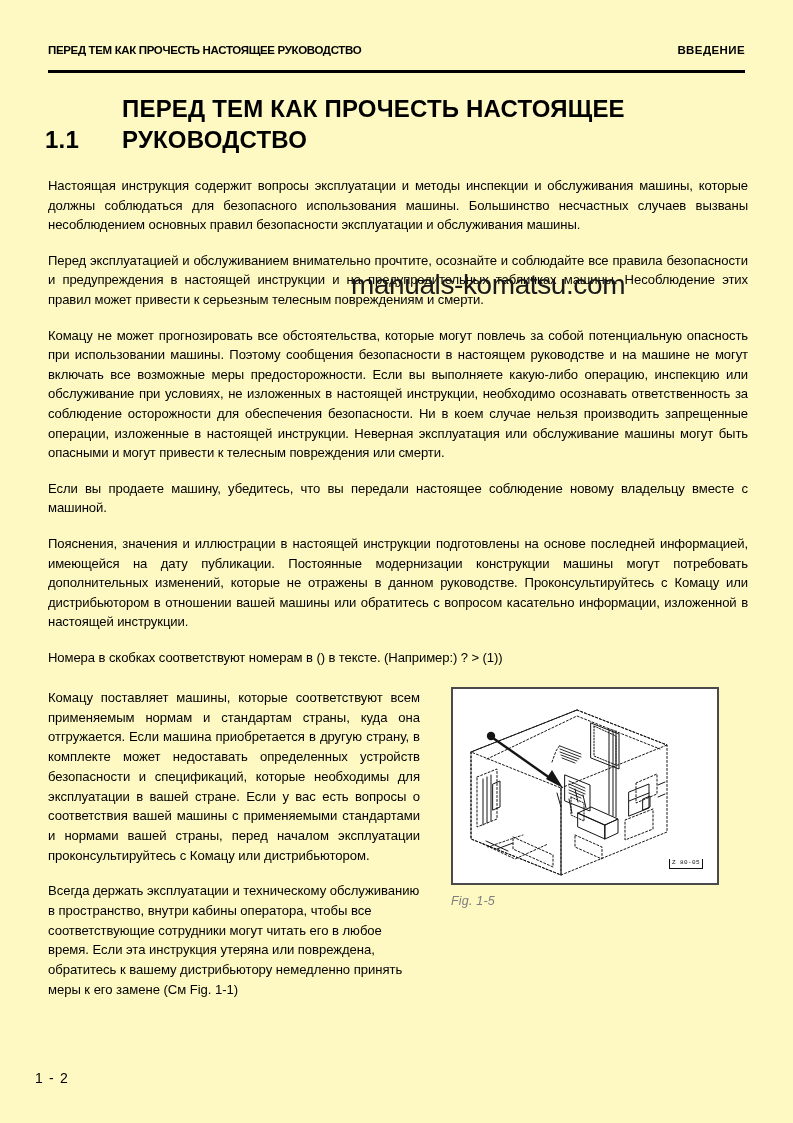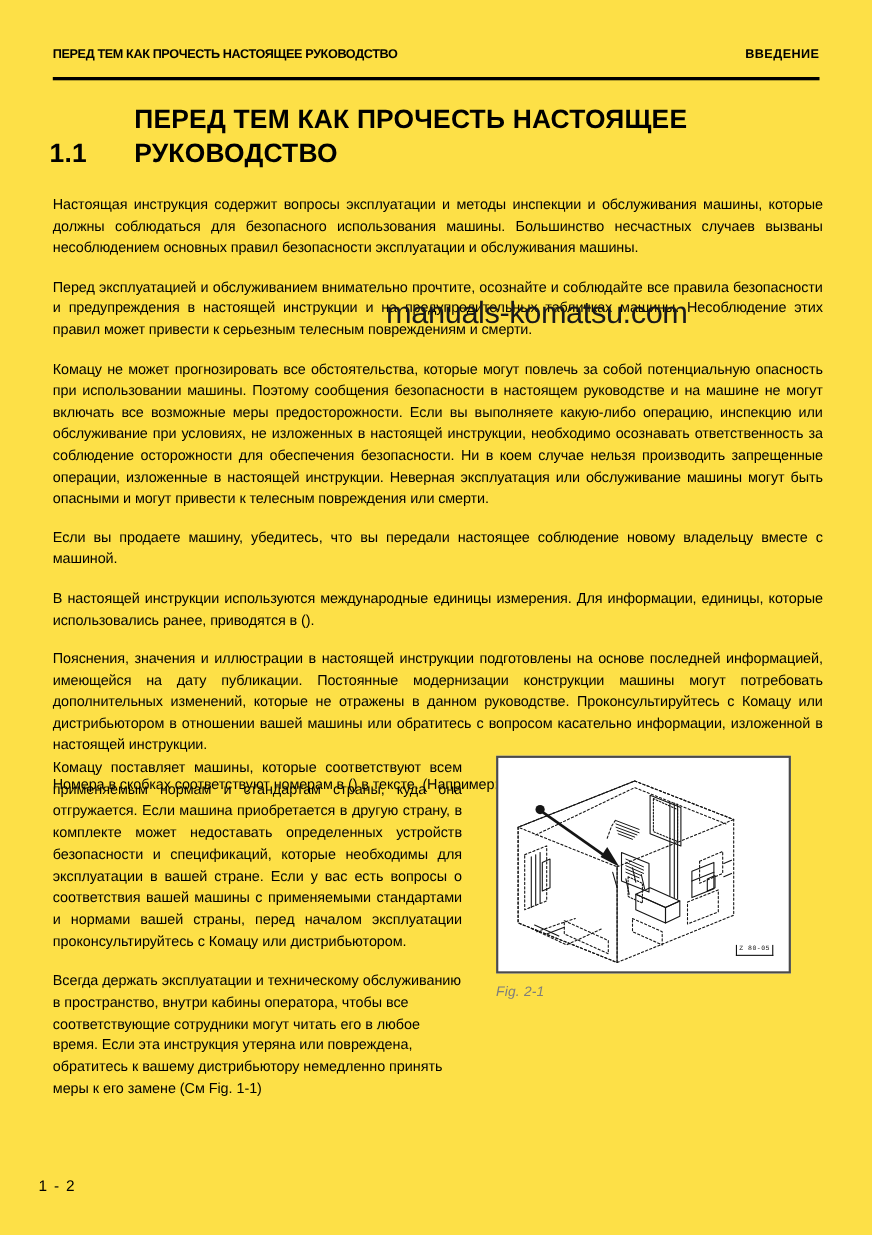--- a/index.html
+++ b/index.html
@@ -8,21 +8,21 @@
     background: #ffffff;
   }
   body {
     font-family: "Liberation Sans", sans-serif;
     color: #000000;
   }
   #page {
     position: relative;
     width: 793px;
     height: 1123px;
-    background: #fde047;
+    background: #fef9c3;
     overflow: hidden;
   }
 
   
   .header {
     position: absolute;
     left: 48px;
     top: 44px;
     width: 697px;
     display: flex;
@@ -189,21 +189,20 @@
   <div class="title-block">
     <div class="title-num">1.1</div>
     <div class="title-text">ПЕРЕД ТЕМ КАК ПРОЧЕСТЬ НАСТОЯЩЕЕ РУКОВОДСТВО</div>
   </div>
 
   <div class="body-col">
     <p class="para">Настоящая инструкция содержит вопросы эксплуатации и методы инспекции и обслуживания машины, которые должны соблюдаться для безопасного использования машины. Большинство несчастных случаев вызваны несоблюдением основных правил безопасности эксплуатации и обслуживания машины.</p>
     <p class="para">Перед эксплуатацией и обслуживанием внимательно прочтите, осознайте и соблюдайте все правила безопасности и предупреждения в настоящей инструкции и на предупредительных табличках машины. Несоблюдение этих правил может привести к серьезным телесным повреждениям и смерти.</p>
     <p class="para">Комацу не может прогнозировать все обстоятельства, которые могут повлечь за собой потенциальную опасность при использовании машины. Поэтому сообщения безопасности в настоящем руководстве и на машине не могут включать все возможные меры предосторожности. Если вы выполняете какую-либо операцию, инспекцию или обслуживание при условиях, не изложенных в настоящей инструкции, необходимо осознавать ответственность за соблюдение осторожности для обеспечения безопасности.  Ни в коем случае нельзя производить запрещенные операции, изложенные в настоящей инструкции. Неверная эксплуатация или обслуживание машины могут быть опасными и могут привести к телесным повреждения или смерти.</p>
     <p class="para">Если вы продаете машину, убедитесь, что вы передали настоящее соблюдение новому владельцу вместе с машиной.</p>
-    <p class="para">В настоящей инструкции используются международные единицы измерения. Для информации, единицы, которые использовались ранее, приводятся в ().</p>
     <p class="para">Пояснения, значения и иллюстрации в настоящей инструкции подготовлены на основе последней информацией, имеющейся на дату публикации. Постоянные модернизации конструкции машины могут потребовать дополнительных изменений, которые не отражены в данном руководстве. Проконсультируйтесь с Комацу или дистрибьютором в отношении вашей машины или обратитесь с вопросом касательно информации, изложенной в настоящей инструкции.</p>
     <p class="para">Номера в скобках соответствуют номерам в () в тексте. (Например:) ? &gt; (1))</p>
   </div>
 
   <div class="lower">
 
     <div class="lower-left">
       <p class="para-l">Комацу поставляет машины, которые соответствуют всем применяемым нормам и стандартам страны, куда она отгружается. Если машина приобретается в другую страну, в комплекте может недоставать определенных устройств безопасности и спецификаций, которые необходимы для эксплуатации в вашей стране. Если у вас есть вопросы о соответствия вашей машины с применяемыми стандартами и нормами вашей страны, перед началом эксплуатации проконсультируйтесь с Комацу или дистрибьютором.</p>
       <p class="para-l last">Всегда держать эксплуатации и техническому обслуживанию в пространство, внутри кабины оператора, чтобы все соответствующие сотрудники могут читать его в любое время. Если эта инструкция утеряна или повреждена, обратитесь к вашему дистрибьютору немедленно принять меры к его замене (См Fig. 1-1)</p>
     </div>
@@ -284,21 +283,21 @@
           </g>
 
           <g>
             <circle cx="38" cy="47" r="4.2" fill="#151515"></circle>
             <line x1="40" y1="49" x2="104" y2="94" stroke="#151515" stroke-width="2.4"></line>
             <polygon points="110,99 93,90 99,81" fill="#151515"></polygon>
           </g>
         </svg>
         <div class="fig-code">Z 80-05</div>
       </div>
-      <div class="fig-caption">Fig. 2-1</div>
+      <div class="fig-caption">Fig. 1-5</div>
     </div>
 
   </div>
 
   <div class="watermark">manuals-komatsu.com</div>
 
   <div class="footer">1 - 2</div>
 
 </div>
 

